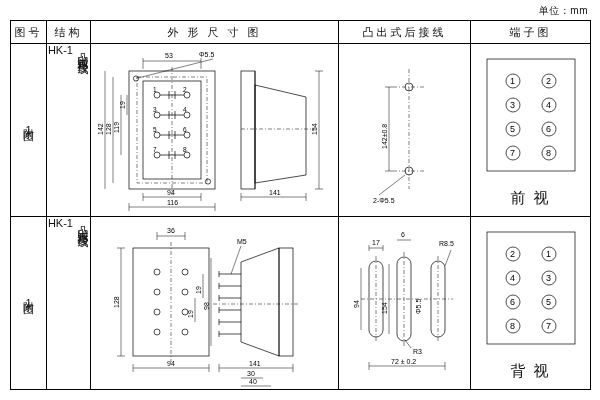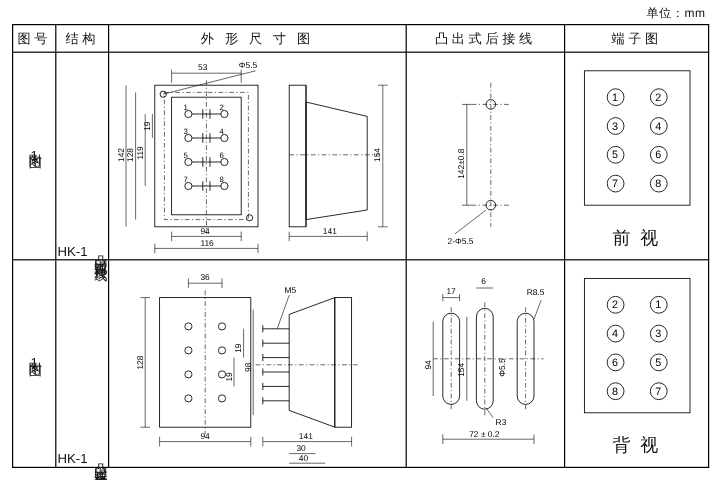--- a/index.html
+++ b/index.html
@@ -37,21 +37,21 @@
   .col5{width:120px;}
   .vtext{
     writing-mode:vertical-rl;
     text-orientation:upright;
     letter-spacing:2px;
     line-height:1.1;
     display:inline-block;
     font-size:11px;
   }
   .struct{
-    display:flex;align-items:flex-end;justify-content:center;
+    display:flex;align-items:flex-start;justify-content:center;
     height:100%;
     gap:4px;
   }
   .struct .name{font-size:11px;}
   .bodyrow td{height:172px;}
   svg{display:block;}
   .d{stroke:#000;fill:none;stroke-width:0.7;}
   .dash{stroke:#000;fill:none;stroke-width:0.5;stroke-dasharray:4 2 1 2;}
   .thin{stroke:#000;fill:none;stroke-width:0.5;}
   .txt{font-family:"Liberation Sans","DejaVu Sans",sans-serif;font-size:7px;fill:#000;}

